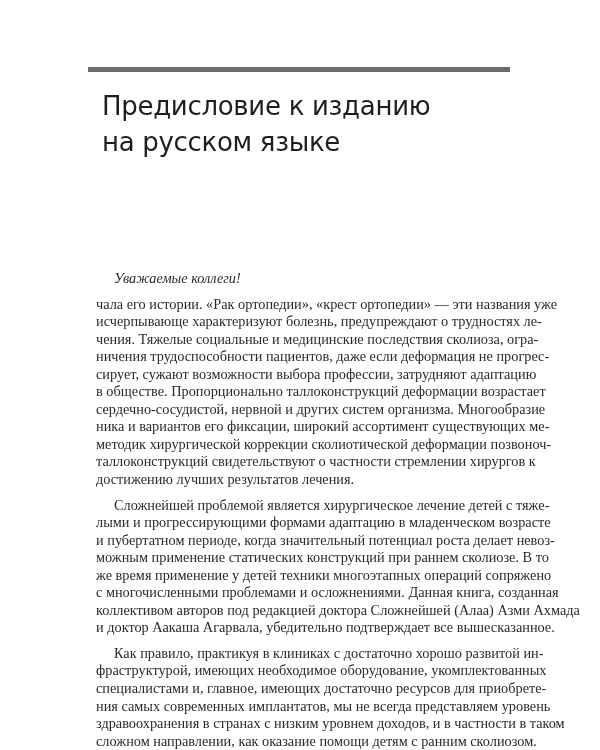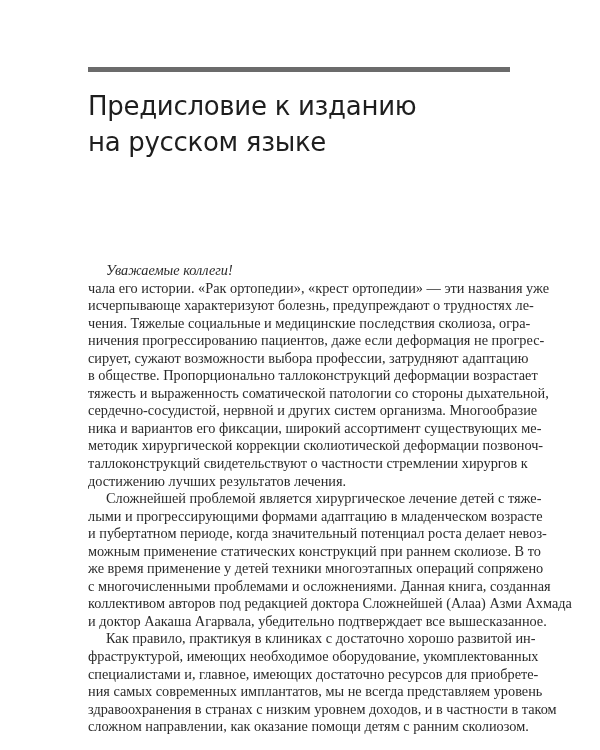--- a/index.html
+++ b/index.html
@@ -7,27 +7,27 @@
     width: 600px; height: 750px; background: #ffffff; position: relative; overflow: hidden;
   }
   .rule {
     position: absolute; left: 88px; top: 67px; width: 422px; height: 5px; background: #6b6b6b;
   }
   .title {
     position: absolute; left: 88px; top: 88px; width: 430px;
     font-family: "DejaVu Sans", sans-serif; font-size: 26px; line-height: 36px;
     color: #1e1e1e; font-weight: normal; margin: 0; letter-spacing: -0.3px;
   }
-  .title span { display: block; }
+  .title span { display: block; margin-left: 14px; }
   .body {
     position: absolute; left: 88px; top: 262px; width: 422px;
     font-family: "Liberation Serif", serif; font-size: 14.3px; line-height: 17.55px;
     color: #2a2a2a; text-align: justify;
   }
-  .body p { margin: 0; text-indent: 18px; }
+  .body p { margin: 8px; text-indent: 18px; }
   .body p.salutation { font-style: italic; text-indent: 18px; }
   .body .line { display: block; text-align: justify; text-align-last: justify; white-space: nowrap; }
   .body .line.last { text-align-last: left; }
 </style>
 </head>
 <body>
 
 <div class="rule"></div>
 
 <h1 class="title">
@@ -35,24 +35,23 @@
   <span>на русском языке</span>
 </h1>
 
 <div class="body">
   <p class="salutation">Уважаемые коллеги!</p>
 
   <p>
     <span class="line" style="text-indent:0">чала его истории. «Рак ортопедии», «крест ортопедии» — эти названия уже</span>
     <span class="line" style="text-indent:0">исчерпывающе характеризуют болезнь, предупреждают о трудностях ле-</span>
     <span class="line" style="text-indent:0">чения. Тяжелые социальные и медицинские последствия сколиоза, огра-</span>
-    <span class="line" style="text-indent:0">ничения прогрессированию пациентов, даже если деформация не прогрес-</span>
+    <span class="line" style="text-indent:0">ничения трудоспособности пациентов, даже если деформация не прогрес-</span>
     <span class="line" style="text-indent:0">сирует, сужают возможности выбора профессии, затрудняют адаптацию</span>
     <span class="line" style="text-indent:0">в обществе. Пропорционально таллоконструкций деформации возрастает</span>
-    <span class="line" style="text-indent:0">тяжесть и выраженность соматической патологии со стороны дыхательной,</span>
     <span class="line" style="text-indent:0">сердечно-сосудистой, нервной и других систем организма. Многообразие</span>
     <span class="line" style="text-indent:0">ника и вариантов его фиксации, широкий ассортимент существующих ме-</span>
     <span class="line" style="text-indent:0">методик хирургической коррекции сколиотической деформации позвоноч-</span>
     <span class="line" style="text-indent:0">таллоконструкций свидетельствуют о частности стремлении хирургов к</span>
     <span class="line last" style="text-indent:0">достижению лучших результатов лечения.</span>
   </p>
 
   <p>
     <span class="line">Сложнейшей проблемой является хирургическое лечение детей с тяже-</span>
     <span class="line" style="text-indent:0">лыми и прогрессирующими формами адаптацию в младенческом возрасте</span>

